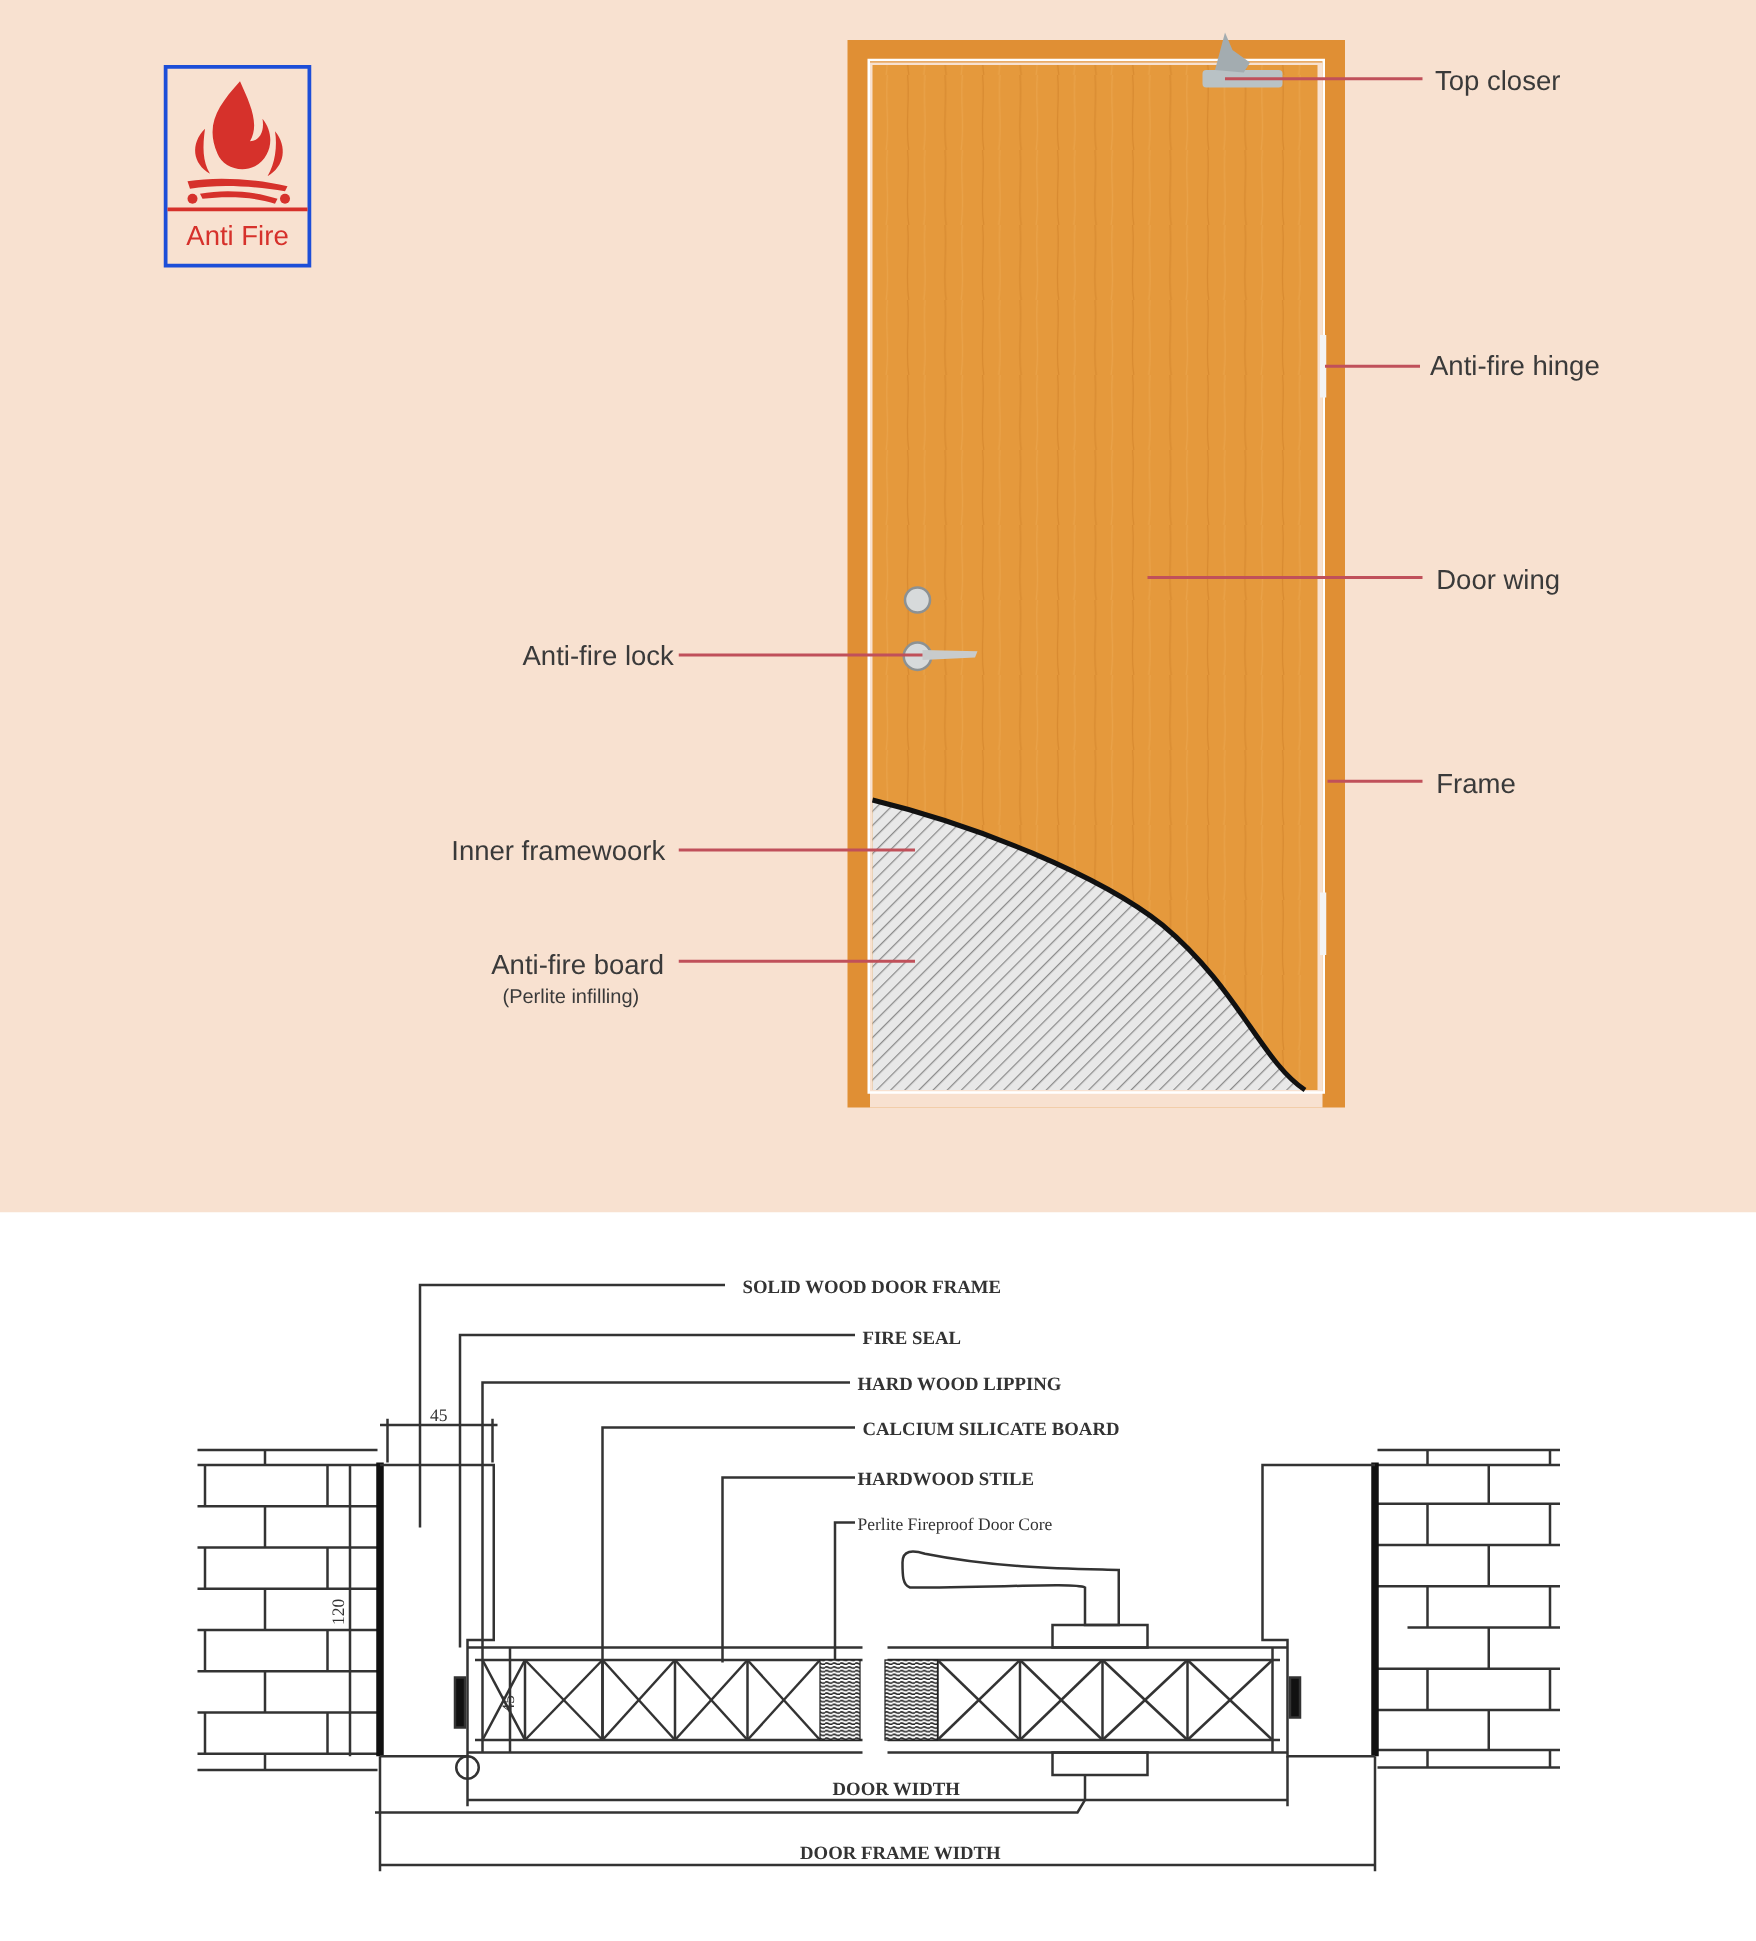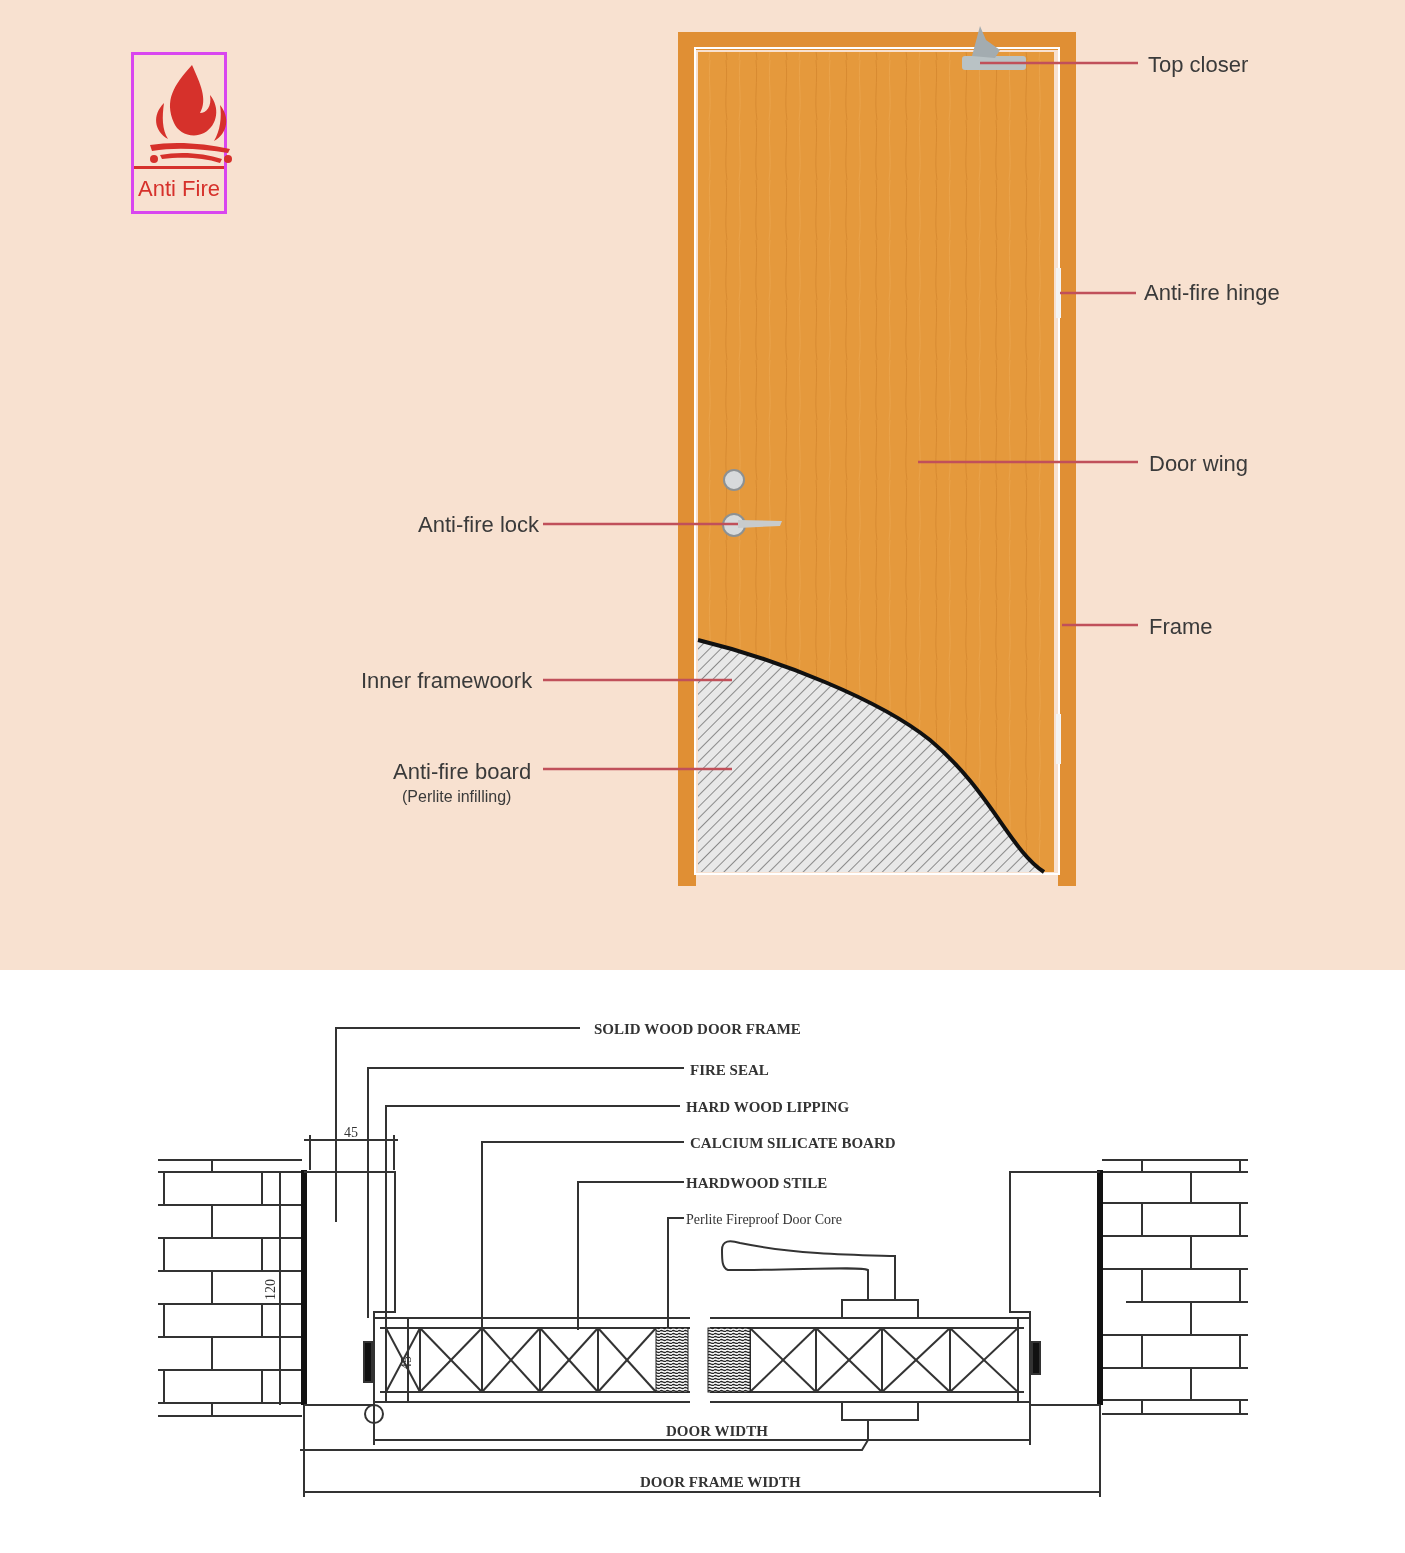--- a/index.html
+++ b/index.html
@@ -4,21 +4,21 @@
 <style>
   html, body { margin:0; padding:0; }
   body { width:1405px; height:1553px; position:relative; background:#ffffff; font-family:"Liberation Sans", sans-serif; overflow:hidden; }
   .top { position:absolute; left:0; top:0; width:1405px; height:970px; background:#f8e1d0; }
   .bottom { position:absolute; left:0; top:970px; width:1405px; height:583px; background:#ffffff; }
   svg { position:absolute; left:0; top:0; }
   .lbl { font-family:"Liberation Sans", sans-serif; fill:#3a3a3a; font-size:22px; }
   .lbl-sm { font-family:"Liberation Sans", sans-serif; fill:#3a3a3a; font-size:16px; }
   .serif { font-family:"Liberation Serif", serif; fill:#333; font-size:15px; font-weight:bold; }
   .serif-sm { font-family:"Liberation Serif", serif; fill:#333; font-size:14px; }
-  .logo { position:absolute; left:131px; top:52px; width:96px; height:162px; border:3px solid #d946ef; box-sizing:border-box; }
+  .logo { position:absolute; left:131px; top:52px; width:118px; height:162px; border:3px solid #1d4ed8; box-sizing:border-box; }
   .logo-text { position:absolute; left:0; right:0; bottom:0; height:42px; border-top:3px solid #d6312b; color:#d6312b; font-size:22px; text-align:center; line-height:40px; font-family:"Liberation Sans", sans-serif; }
 </style>
 </head>
 <body>
 
 <div class="top"></div>
 <div class="bottom"></div>
 
 <div class="logo">
   <svg width="112" height="112" viewBox="0 0 112 112" style="position:absolute;left:0;top:0;">

